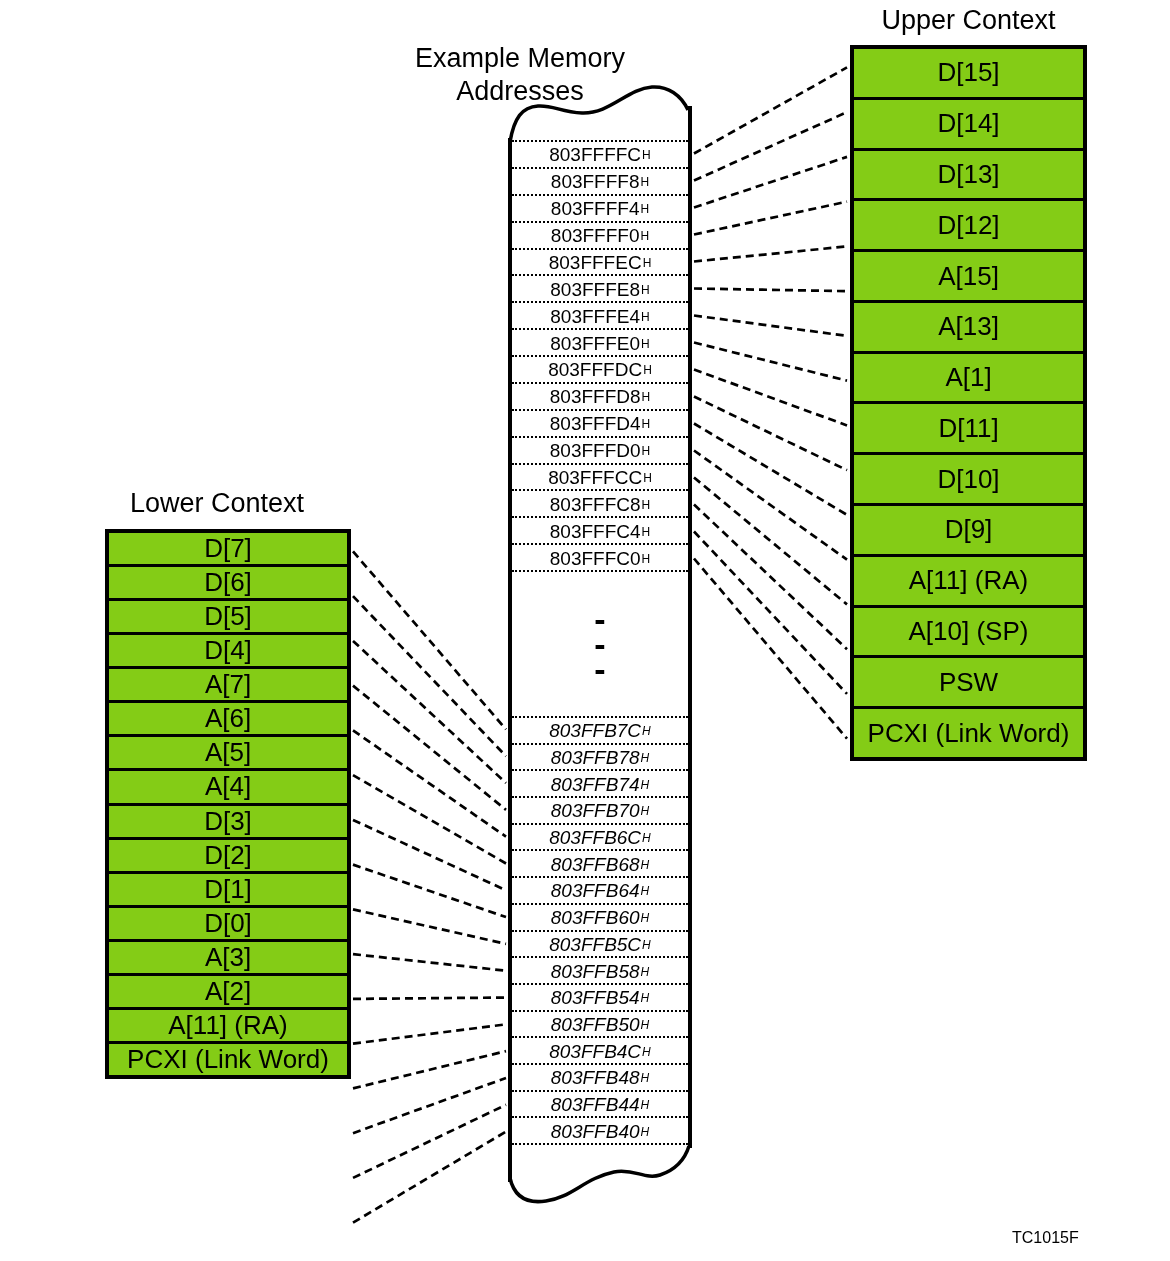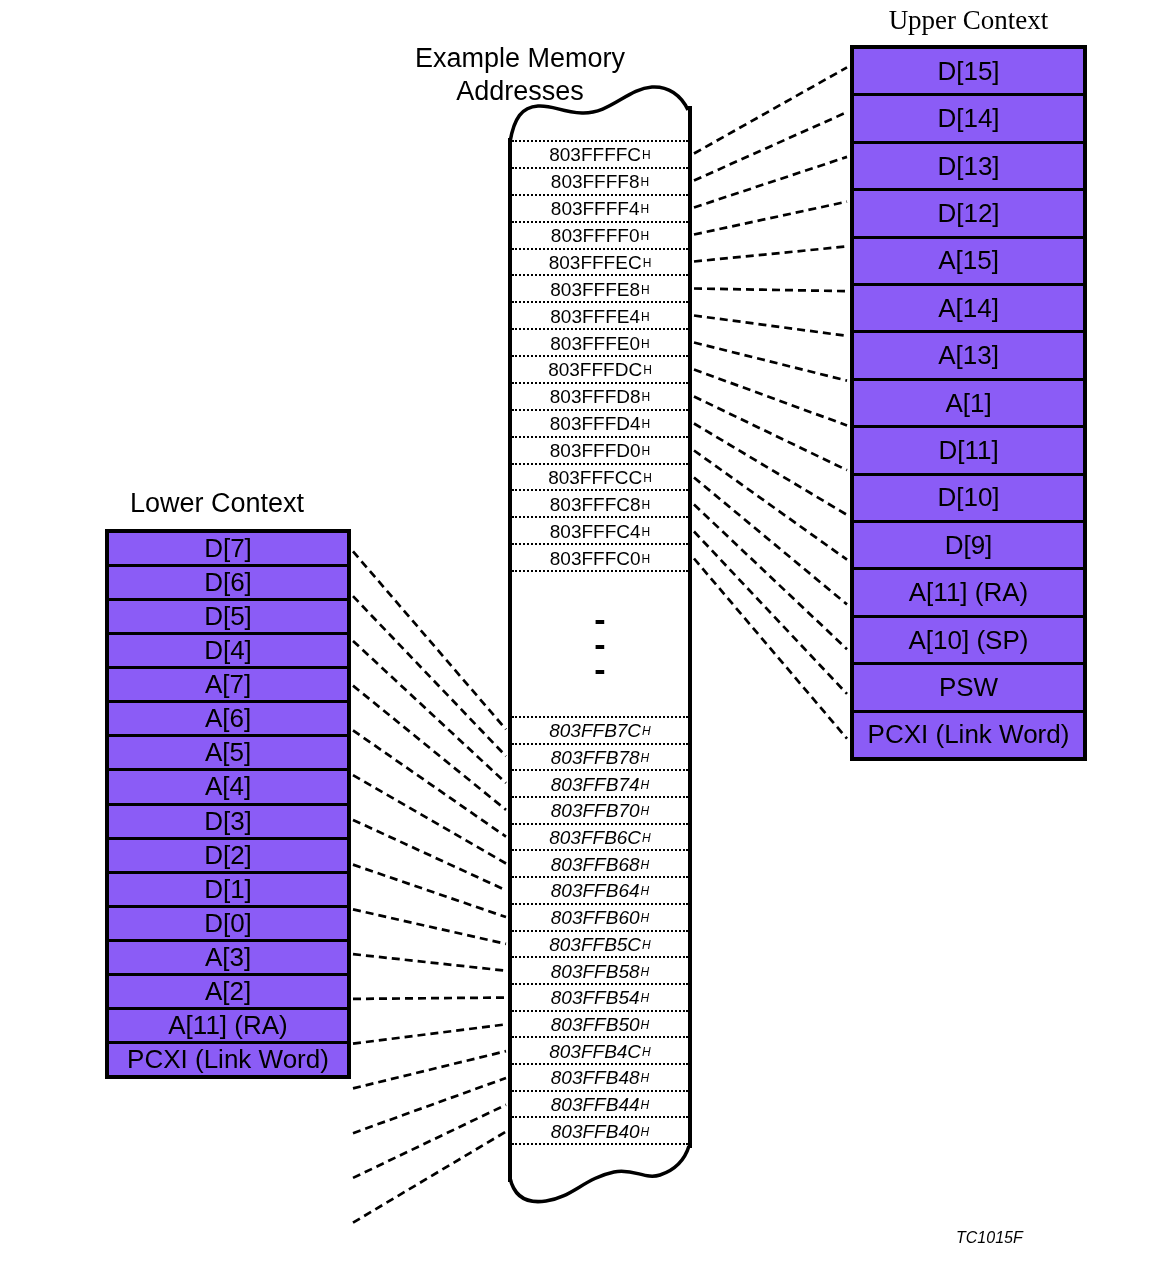--- a/index.html
+++ b/index.html
@@ -10,26 +10,26 @@
   }
   #geom{position:absolute;left:0;top:0;width:1170px;height:1261px;}
   #geom .solid{stroke:#000;fill:none;}
   #geom .dash{stroke:#000;stroke-width:2.7;stroke-dasharray:8 5;}
 
   .memory-title{
     position:absolute;left:390px;top:42px;width:260px;
     text-align:center;font-size:27px;line-height:33px;
   }
   .ctx-title{position:absolute;font-size:27px;text-align:center;}
-  .ctx-title.upper{left:850px;top:5px;width:237px;font-family:Liberation Serif, serif;}
+  .ctx-title.upper{left:850px;top:5px;width:237px;}
   .ctx-title.lower{left:94px;top:488px;width:246px;}
 
   .ctx-table{
     position:absolute;box-sizing:border-box;border:4px solid #000;
-    display:flex;flex-direction:column;background:#8b5cf6;
+    display:flex;flex-direction:column;background:#84cc16;
   }
   .ctx-row{
     flex:1;display:flex;align-items:center;justify-content:center;
     font-size:26px;border-top:3px solid #000;box-sizing:border-box;
     white-space:nowrap;
   }
   .ctx-row:first-child{border-top:none;}
 
   .addr-block{
     position:absolute;display:flex;flex-direction:column;
@@ -44,21 +44,21 @@
 
   .ellipsis{
     position:absolute;left:512px;top:608px;width:176px;
     display:flex;flex-direction:column;
   }
   .gap-mark{
     height:25px;line-height:22px;text-align:center;
     font-size:34px;font-weight:bold;
   }
 
-  .fig-label{position:absolute;left:956px;top:1229px;font-size:16px;font-style:italic;}
+  .fig-label{position:absolute;left:1012px;top:1229px;font-size:16px;}
 </style>
 </head>
 <body>
 
 <div class="canvas">
 
   <svg id="geom" viewBox="0 0 1170 1261">
 
     <line class="solid" x1="510" y1="138" x2="510" y2="1182" stroke-width="4"></line>
     <line class="solid" x1="690" y1="106" x2="690" y2="1148" stroke-width="4"></line>
@@ -107,21 +107,20 @@
 
   <div class="ctx-title upper">Upper Context</div>
   <div class="ctx-title lower">Lower Context</div>
 
   <div id="upper-table" class="ctx-table" style="left:850px;top:45px;width:237px;height:716px;">
       <div class="ctx-row">D[15]</div>
       <div class="ctx-row">D[14]</div>
       <div class="ctx-row">D[13]</div>
       <div class="ctx-row">D[12]</div>
       <div class="ctx-row">A[15]</div>
-      <div class="ctx-row">A[14]</div>
       <div class="ctx-row">A[13]</div>
       <div class="ctx-row">A[1]</div>
       <div class="ctx-row">D[11]</div>
       <div class="ctx-row">D[10]</div>
       <div class="ctx-row">D[9]</div>
       <div class="ctx-row">A[11] (RA)</div>
       <div class="ctx-row">A[10] (SP)</div>
       <div class="ctx-row">PSW</div>
       <div class="ctx-row">PCXI (Link Word)</div>
     </div>

